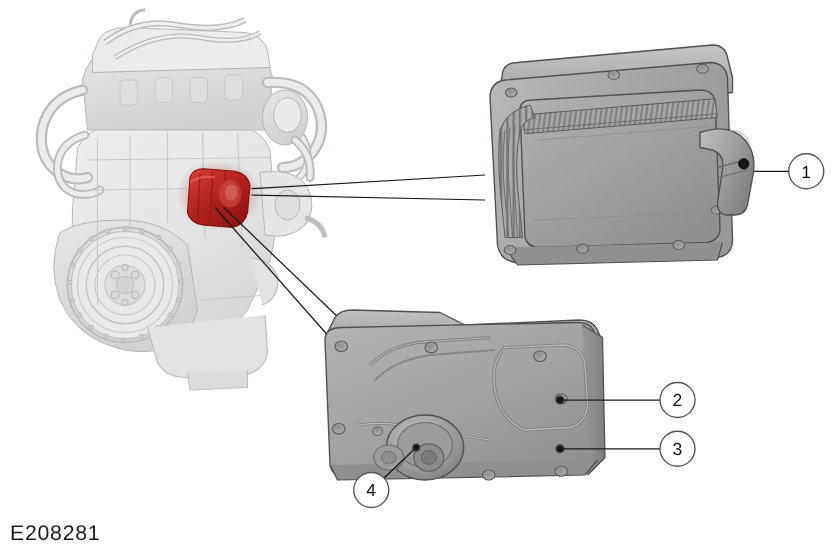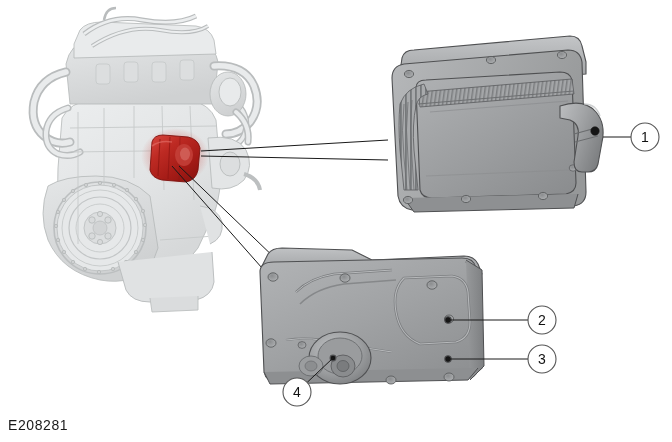--- a/index.html
+++ b/index.html
@@ -26,21 +26,21 @@
     left: 0; top: 0;
     width: 672px;
     height: 442px;
     display: block;
   }
   .fig-id {
     position: absolute;
     left: 8px;
     top: 417px;
     font-family: "Liberation Sans", sans-serif;
-    font-size: 14px;
+    font-size: 17px;
     letter-spacing: 0.6px;
     color: #1a1a1a;
     white-space: nowrap;
   }
 </style>
 </head>
 <body>
 
 <div id="figure-root" style="background: rgb(255, 255, 255);">
 

